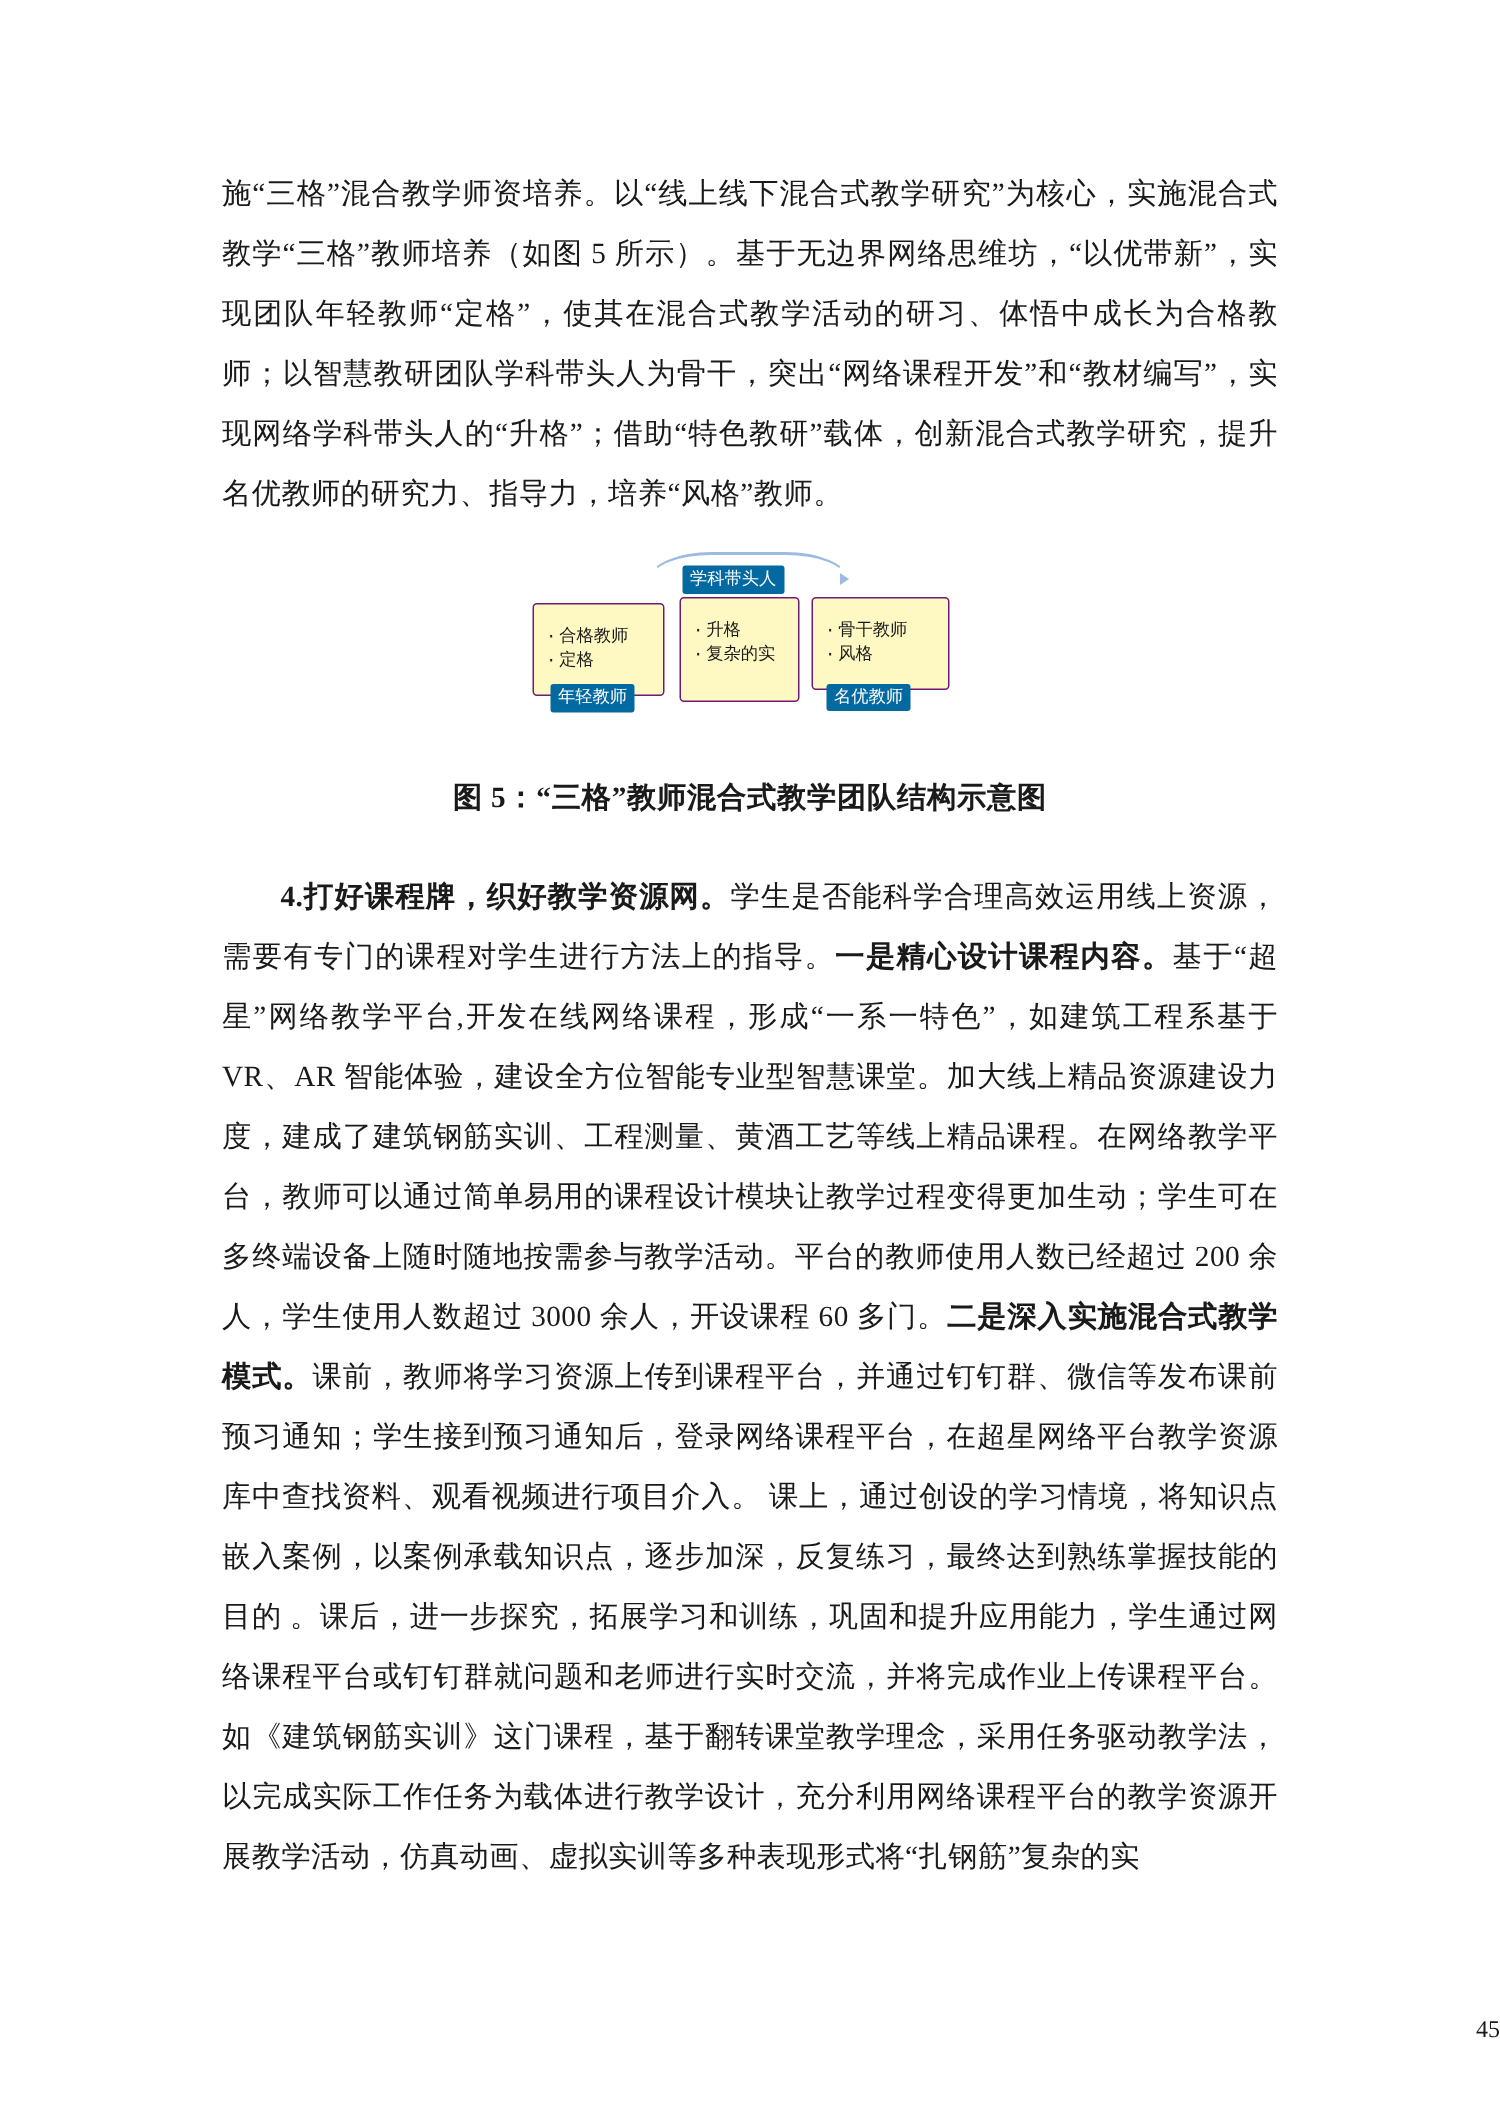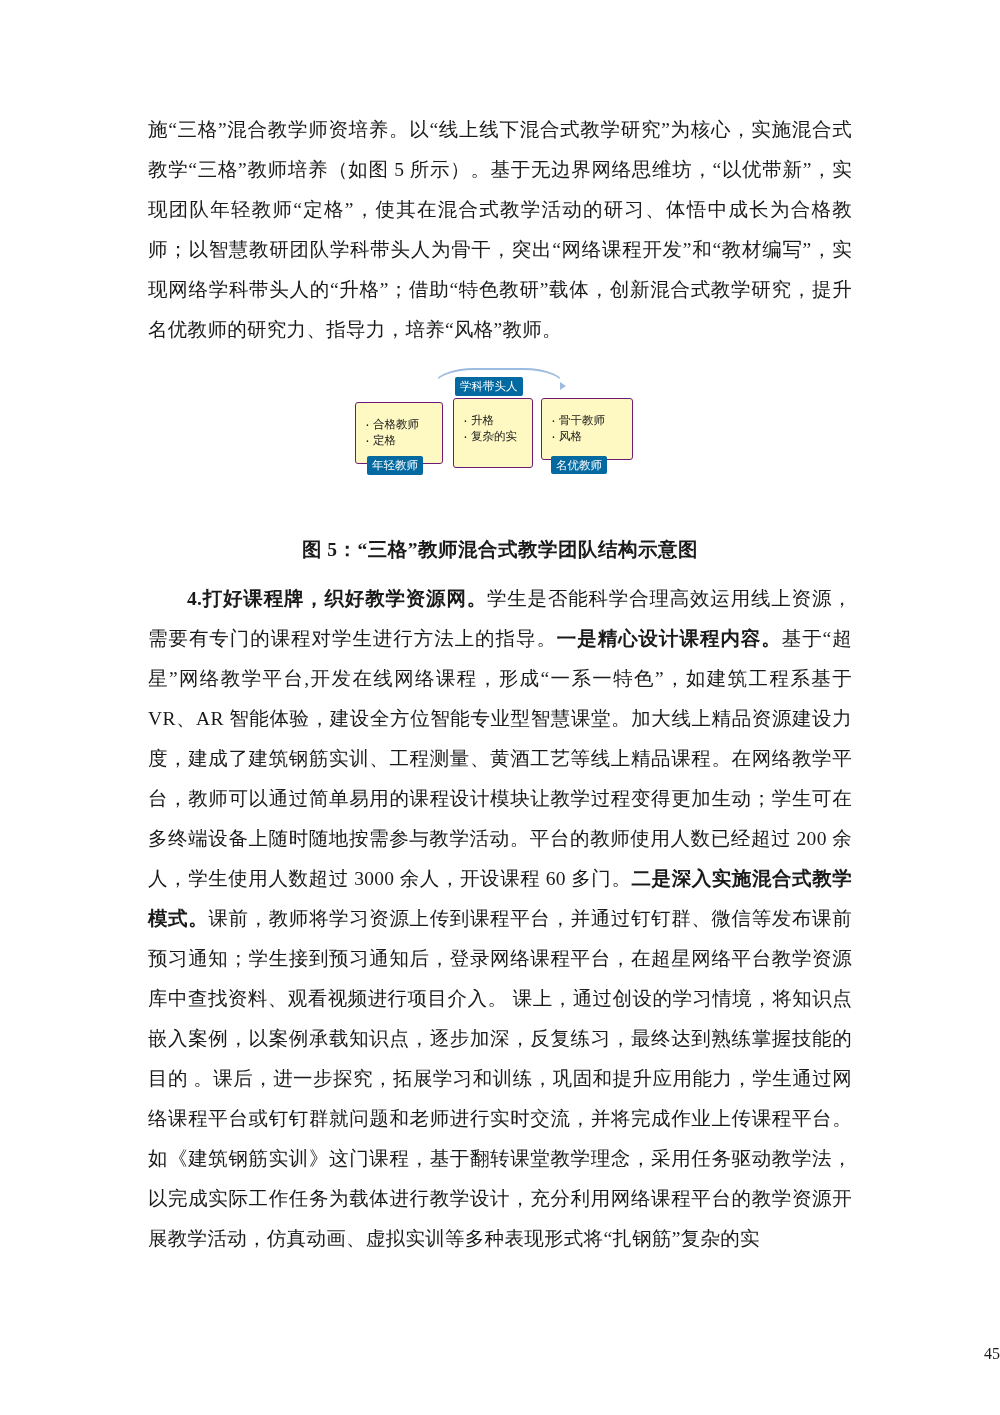--- a/index.html
+++ b/index.html
@@ -108,21 +108,21 @@
     content: "";
     position: absolute;
     right: -2px;
     top: 12px;
     border-left: 6px solid #9dbbe0;
     border-top: 4px solid transparent;
     border-bottom: 4px solid transparent;
   }
 
   .fig-caption {
-    margin-top: 36px;
+    margin-top: 18px;
     text-align: center;
     font-size: 19.5px;
     font-weight: bold;
     letter-spacing: 0.5px;
   }
 
   .gap-after-caption { height: 34px; }
 
   .page-number {
     position: absolute;

